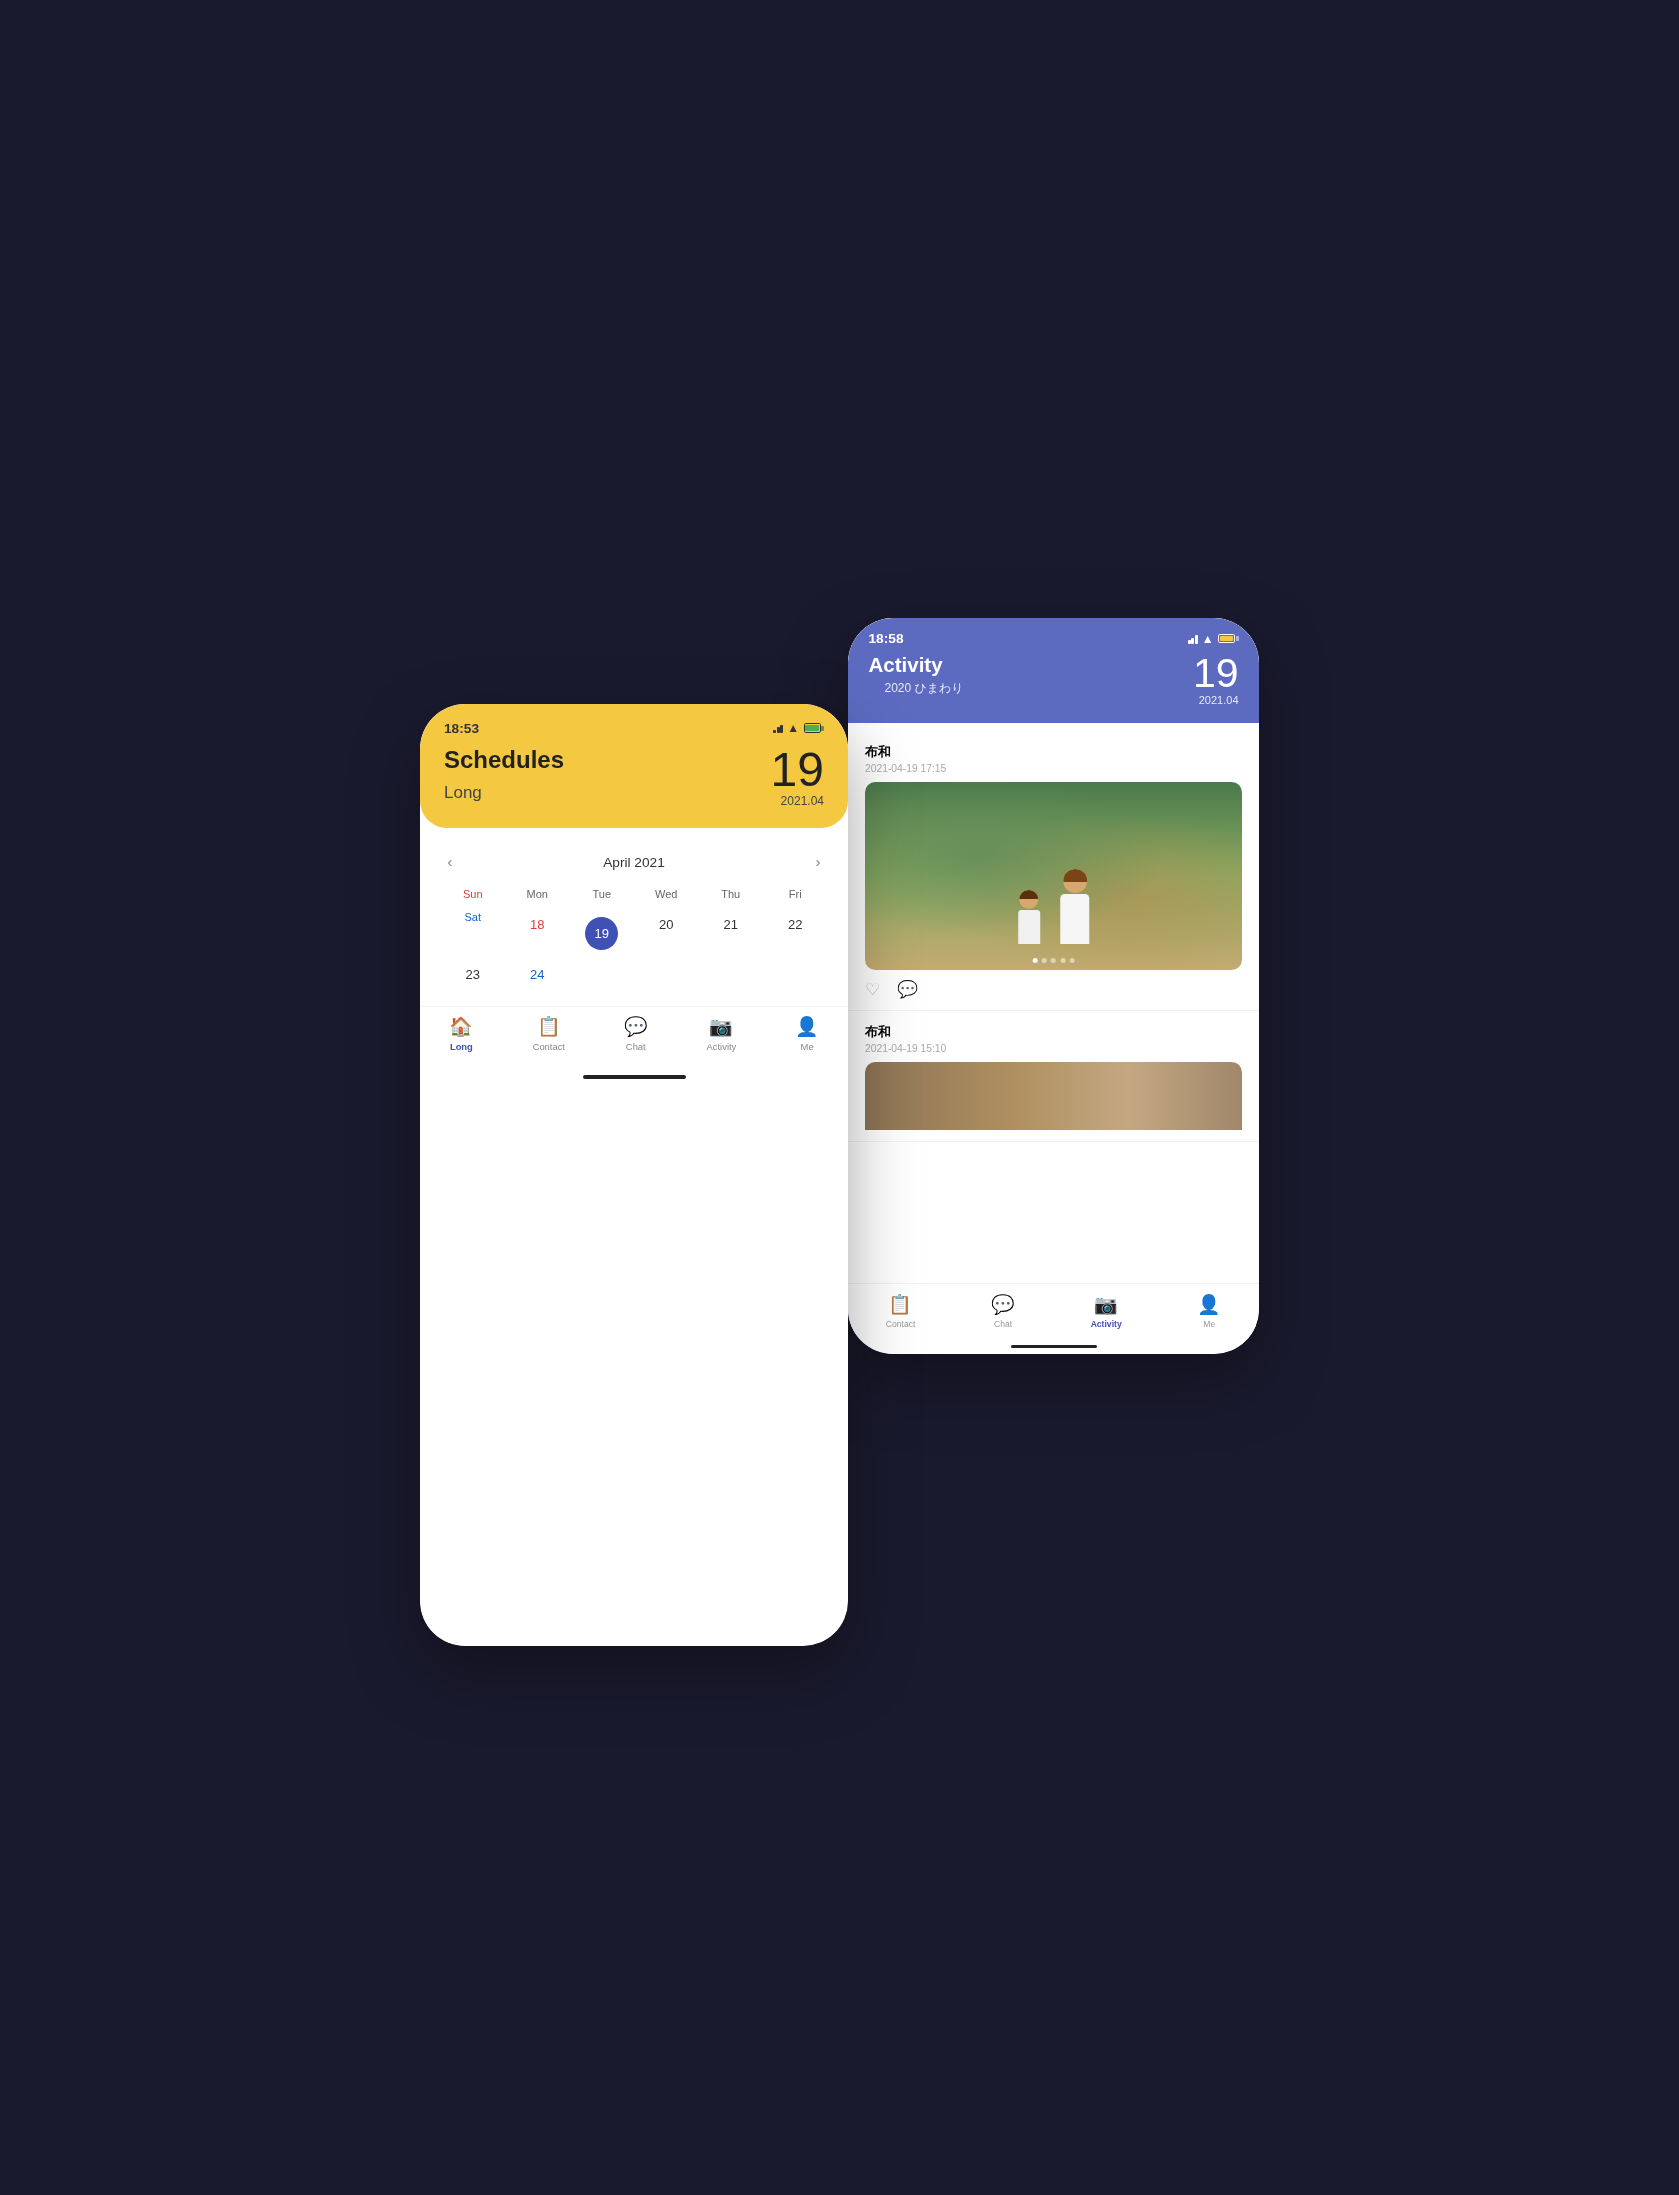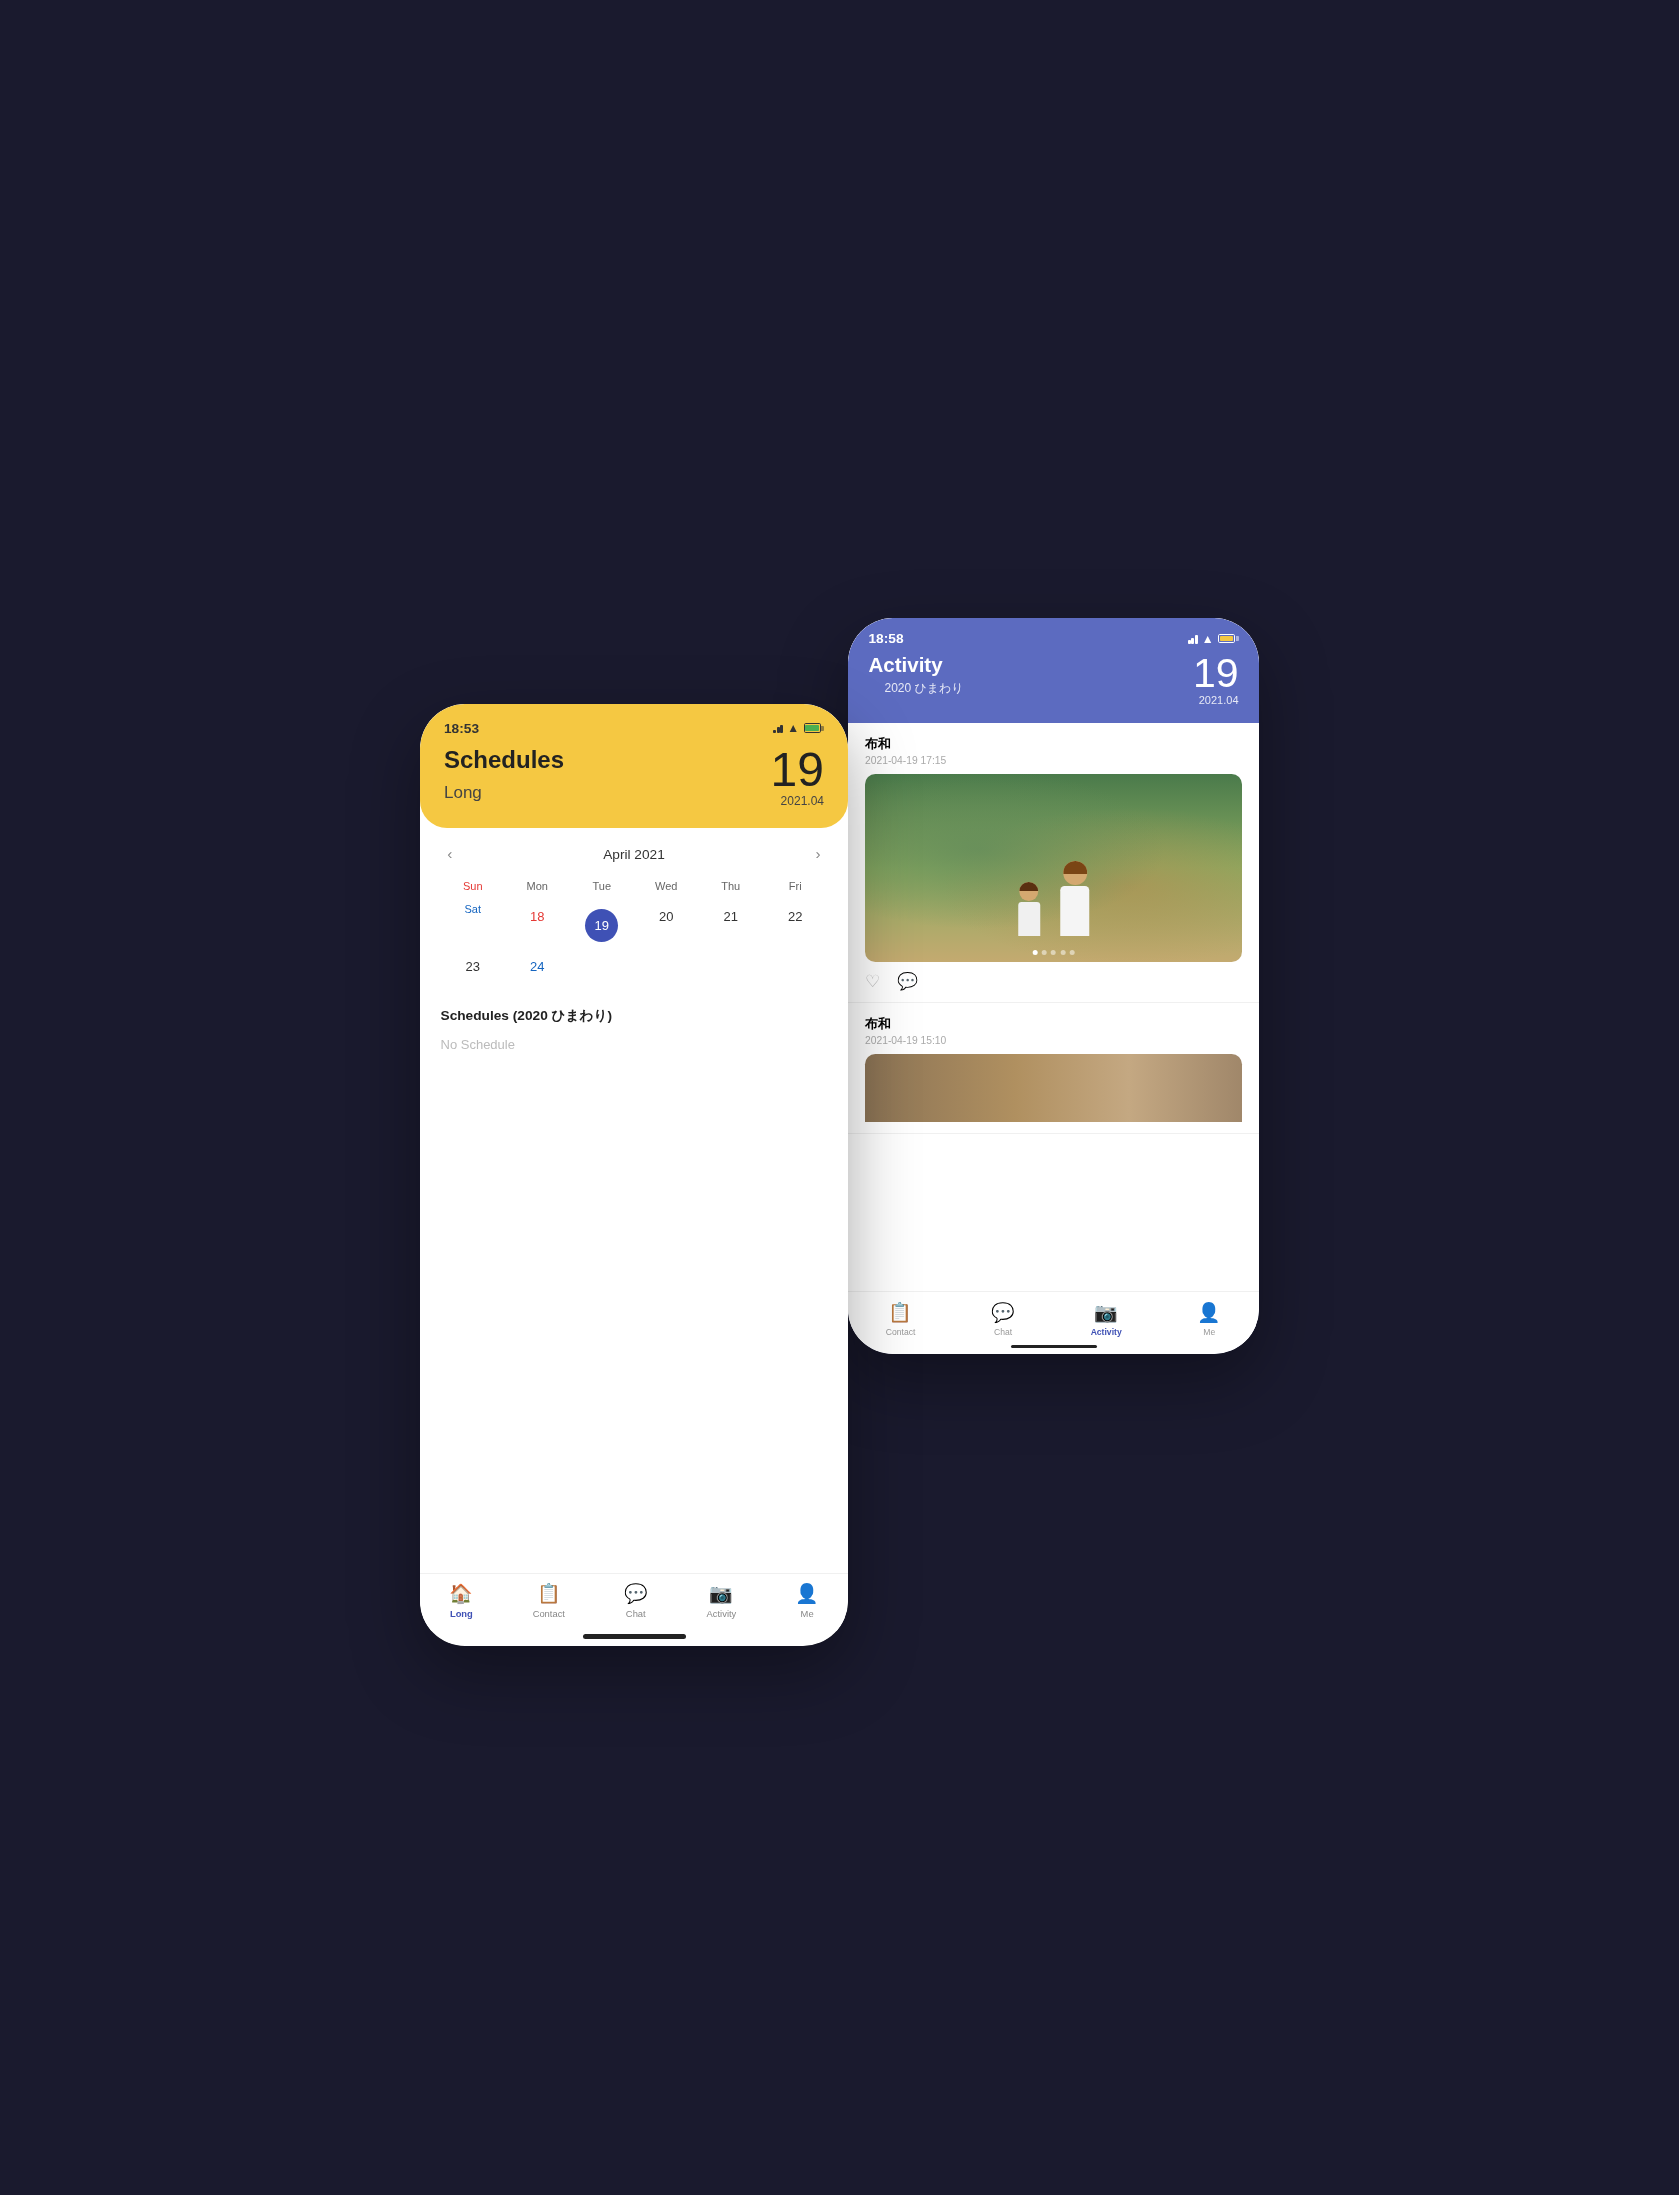--- a/index.html
+++ b/index.html
@@ -49,20 +49,21 @@
 
     
     .phone-screen {
       width: 100%;
       height: 100%;
       border-radius: 45px;
       overflow: hidden;
       display: flex;
       flex-direction: column;
       background: #fff;
+      gap: 8px;
     }
 
     
     .status-bar {
       display: flex;
       justify-content: space-between;
       align-items: center;
       padding: 10.3px 24px 0;
       font-size: 13px;
       font-weight: 600;
@@ -647,24 +648,20 @@
             <div class="cal-cell selected">19</div>
           </div>
           <div class="cal-cell">20</div>
           <div class="cal-cell">21</div>
           <div class="cal-cell">22</div>
           <div class="cal-cell">23</div>
           <div class="cal-cell sat">24</div>
         </div>
       </div>
 
-      <div class="schedule-list-section">
-        <div class="schedule-list-title">Schedules (2020 ひまわり)</div>
-        <div class="no-schedule">No Schedule</div>
-      </div>
 
       <div class="bottom-nav">
         <div class="nav-item">
           <div class="nav-icon active-icon">🏠</div>
           <span class="nav-label active">Long</span>
         </div>
         <div class="nav-item">
           <div class="nav-icon">📋</div>
           <span class="nav-label">Contact</span>
         </div>

